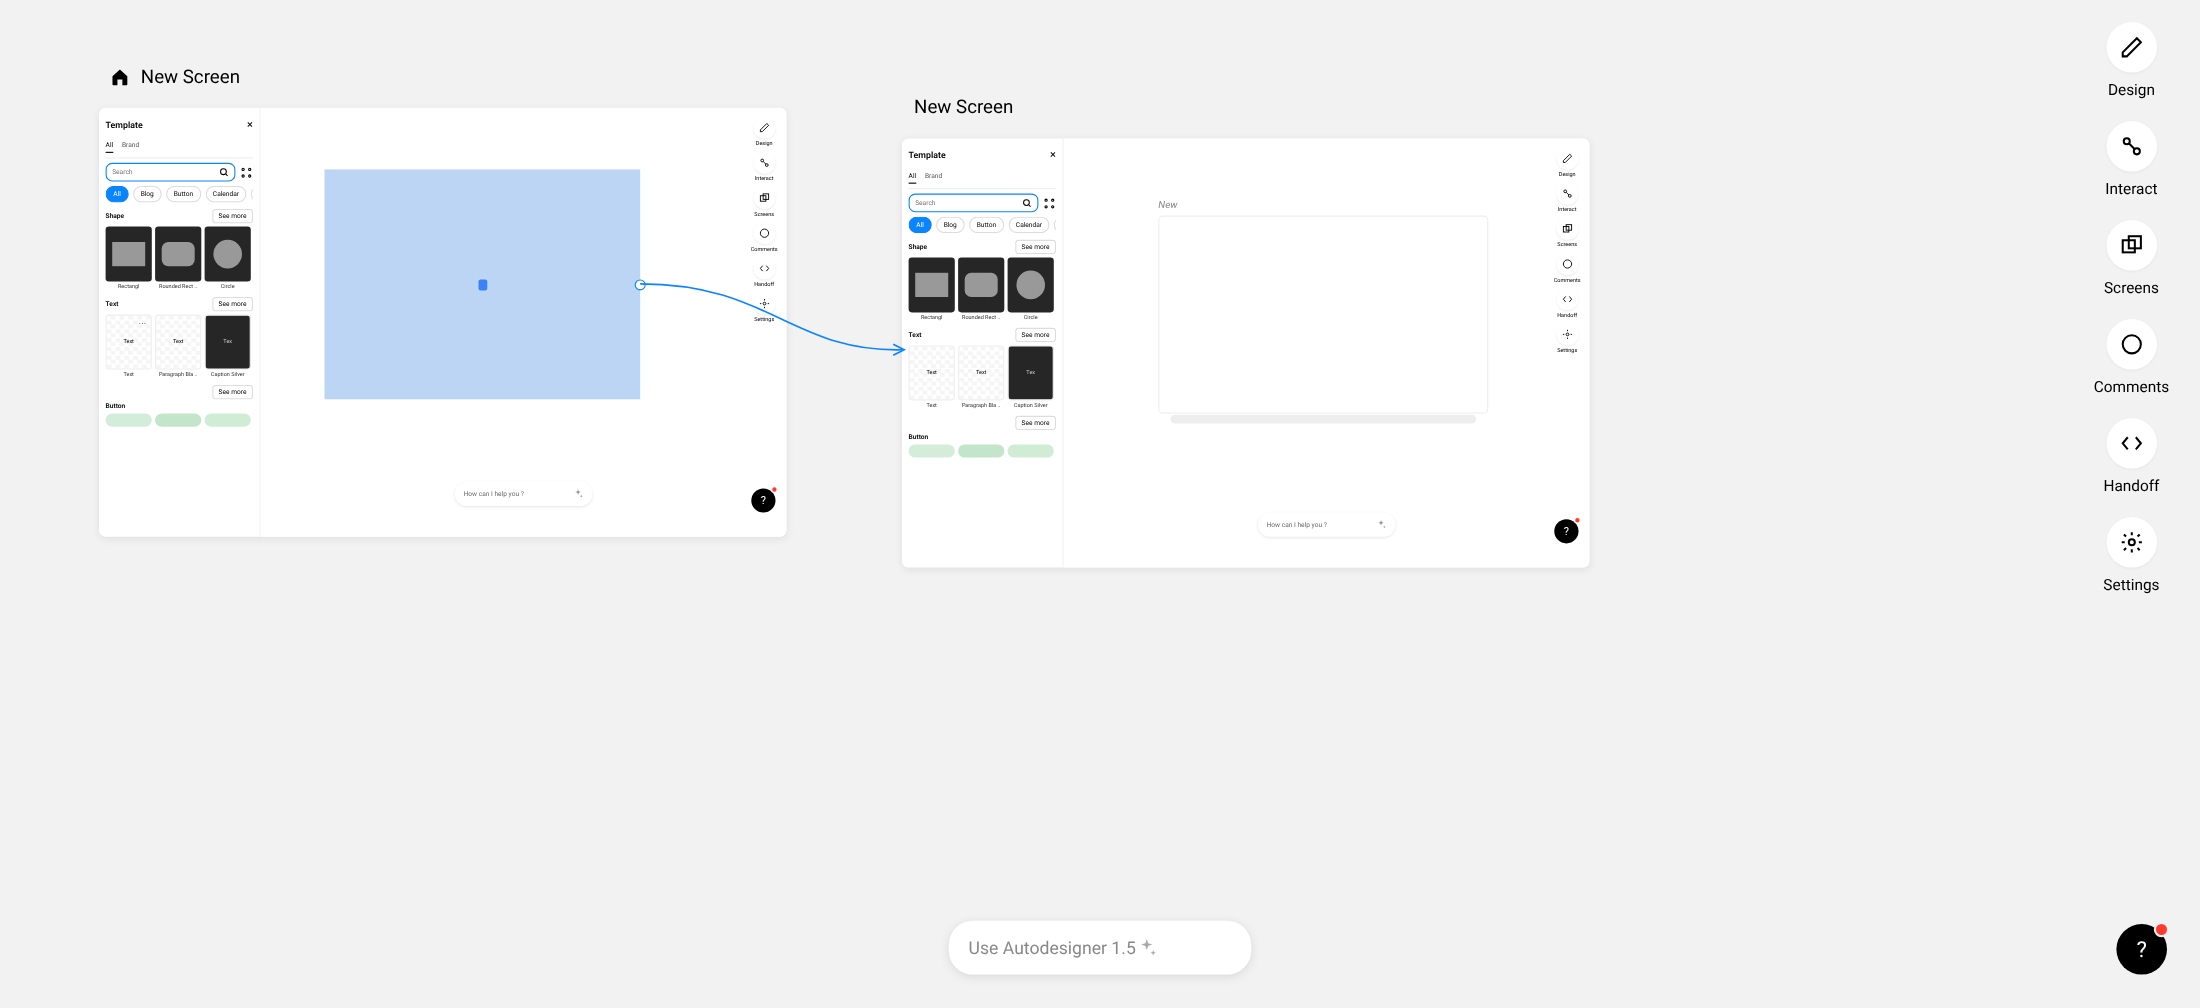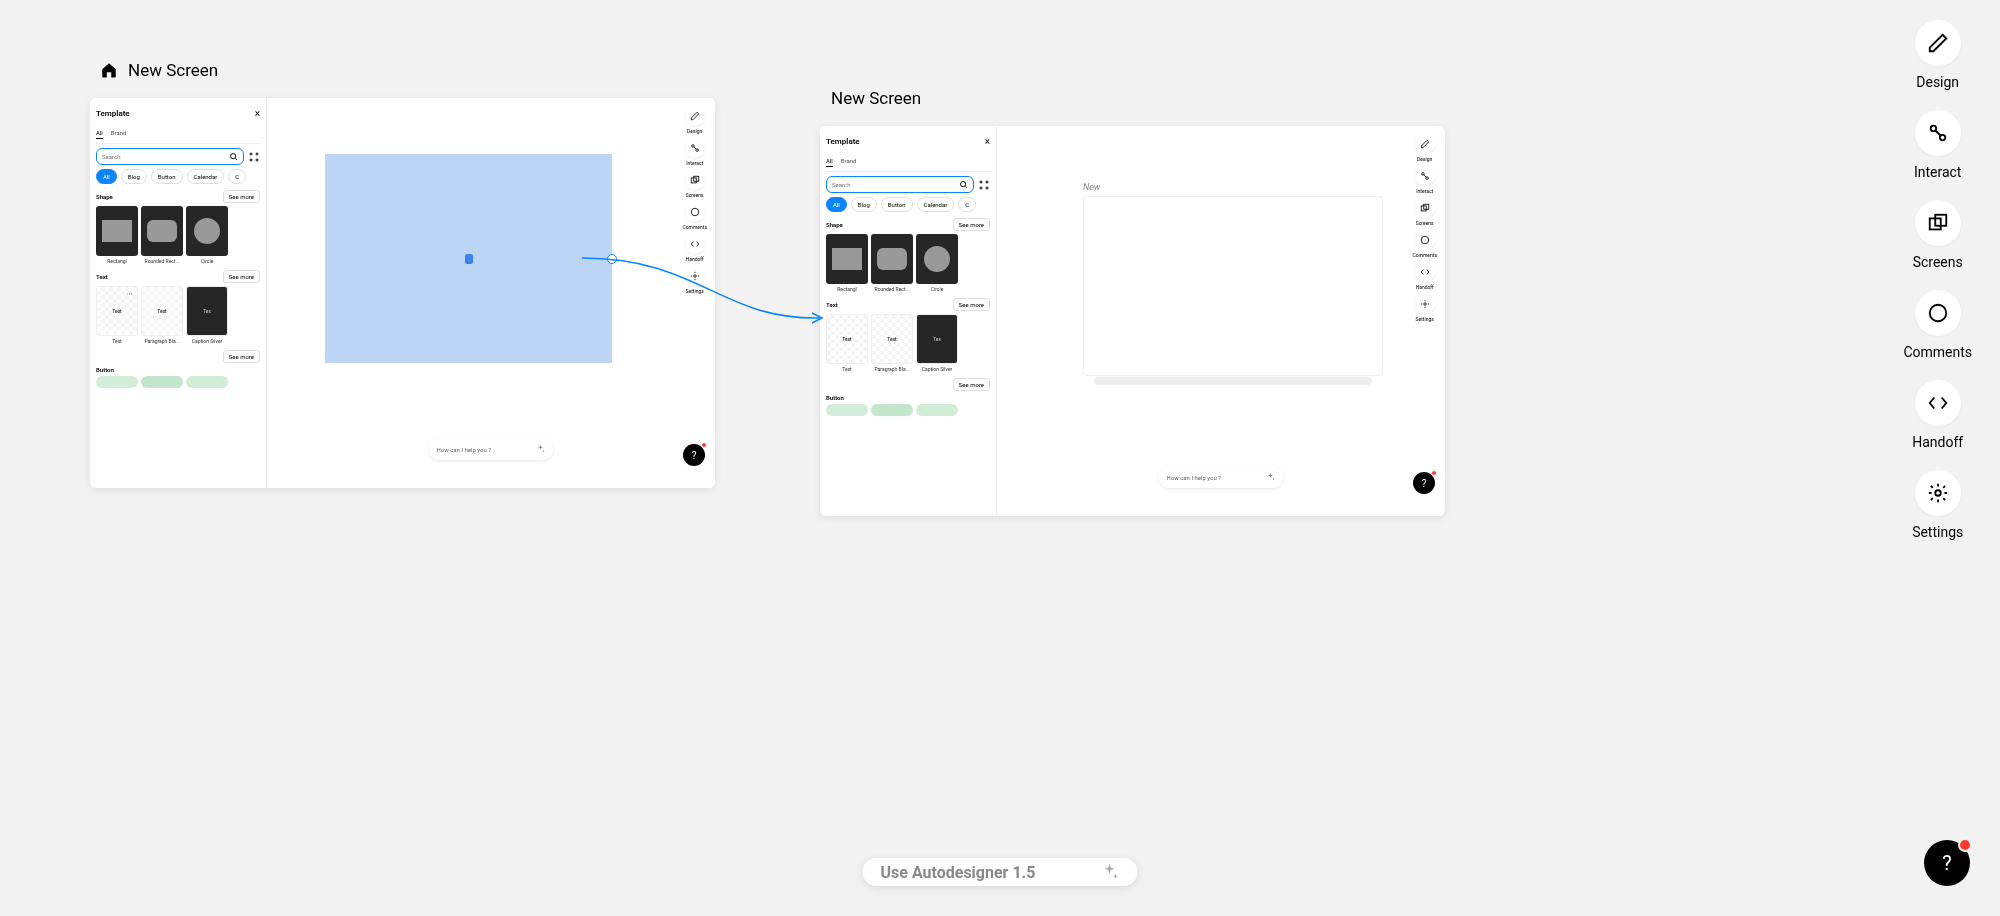--- a/index.html
+++ b/index.html
@@ -14,21 +14,21 @@
 
 .screen-title-1 { position: absolute; left: 100px; top: 60px; display: flex; align-items: center; gap: 10px; font-size: 17px; color: #000; }
 .screen-title-2 { position: absolute; left: 831px; top: 88px; font-size: 17px; color: #000; }
 
 
 .screen-frame { position: absolute; background: #fff; border-radius: 6px; box-shadow: 0 2px 8px rgba(0,0,0,0.08); overflow: hidden; display: flex; }
 .screen-1 { left: 90px; top: 98px; width: 625px; height: 390px; }
 .screen-2 { left: 820px; top: 126px; width: 625px; height: 390px; }
 
 
-.template-panel { width: 177px; border-right: 1px solid #eee; padding: 6px; position: relative; }
+.template-panel { width: 147px; border-right: 1px solid #eee; padding: 6px; position: relative; }
 .template-header { display: flex; justify-content: space-between; align-items: center; padding: 4px 0; }
 .template-title { font-size: 8px; font-weight: 600; color: #000; }
 .close-x { font-size: 10px; color: #000; cursor: pointer; }
 .tabs-row { display: flex; gap: 8px; padding: 4px 0; border-bottom: 1px solid #eee; margin-bottom: 4px; }
 .tab-item { font-size: 6px; color: #555; padding: 2px 0; }
 .tab-item.active { color: #000; border-bottom: 1.5px solid #000; }
 .search-row { display: flex; align-items: center; gap: 4px; margin: 4px 0; }
 .search-box { flex: 1; border: 1.5px solid #0a84ff; border-radius: 6px; padding: 3px 5px; display: flex; align-items: center; justify-content: space-between; }
 .search-input { border: none; outline: none; font-size: 6px; width: 70%; color: #888; }
 .filter-icon { width: 12px; height: 12px; display: flex; align-items: center; justify-content: center; }
@@ -76,21 +76,21 @@
 .prompt-text { font-size: 6px; color: #666; }
 
 
 .help-badge { position: absolute; bottom: 22px; right: 10px; width: 22px; height: 22px; border-radius: 50%; background: #000; color: #fff; display: flex; align-items: center; justify-content: center; font-size: 10px; }
 .help-dot { position: absolute; top: -2px; right: -2px; width: 6px; height: 6px; background: #ff3b30; border-radius: 50%; border: 1px solid #fff; }
 
 
 .connection-path { position: absolute; left: 0; top: 0; width: 2000px; height: 916px; pointer-events: none; }
 
 
-.auto-bar { position: absolute; bottom: 30px; left: 50%; transform: translateX(-50%); width: 275px; height: 28px; background: #fff; border-radius: 22px; box-shadow: 0 2px 10px rgba(0,0,0,0.1); display: flex; align-items: center; justify-content: space-between; padding: 0 18px; font-weight: bold; }
+.auto-bar { position: absolute; bottom: 30px; left: 50%; transform: translateX(-50%); width: 275px; height: 49px; background: #fff; border-radius: 22px; box-shadow: 0 2px 10px rgba(0,0,0,0.1); display: flex; align-items: center; padding: 0 18px; }
 .auto-text { font-size: 16px; color: #888; }
 
 
 .global-help { position: absolute; bottom: 30px; right: 30px; width: 46px; height: 46px; border-radius: 50%; background: #000; color: #fff; display: flex; align-items: center; justify-content: center; font-size: 20px; }
 .global-help-dot { position: absolute; top: -2px; right: -2px; width: 14px; height: 14px; background: #ff3b30; border-radius: 50%; border: 2px solid #f2f2f2; }
 
 svg { display: block; }
 </style>
 </head>
 <body>

